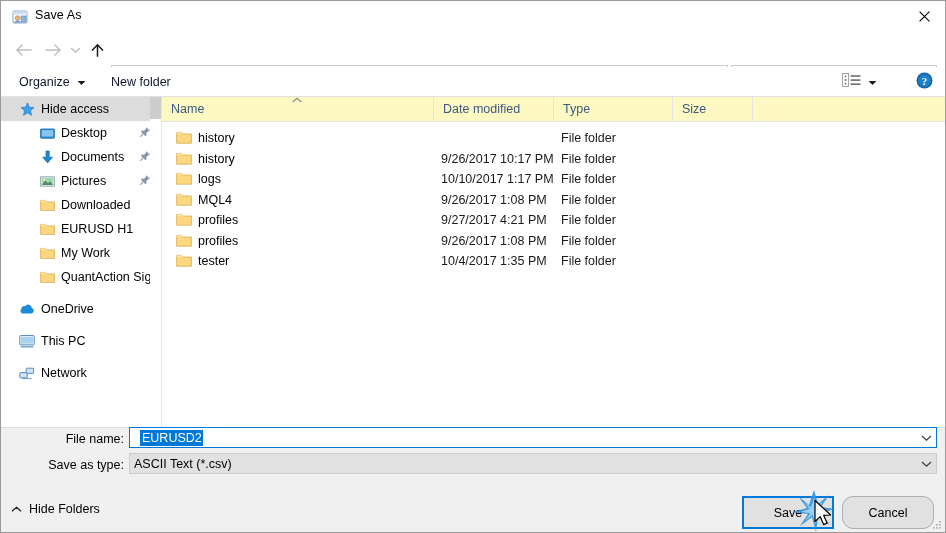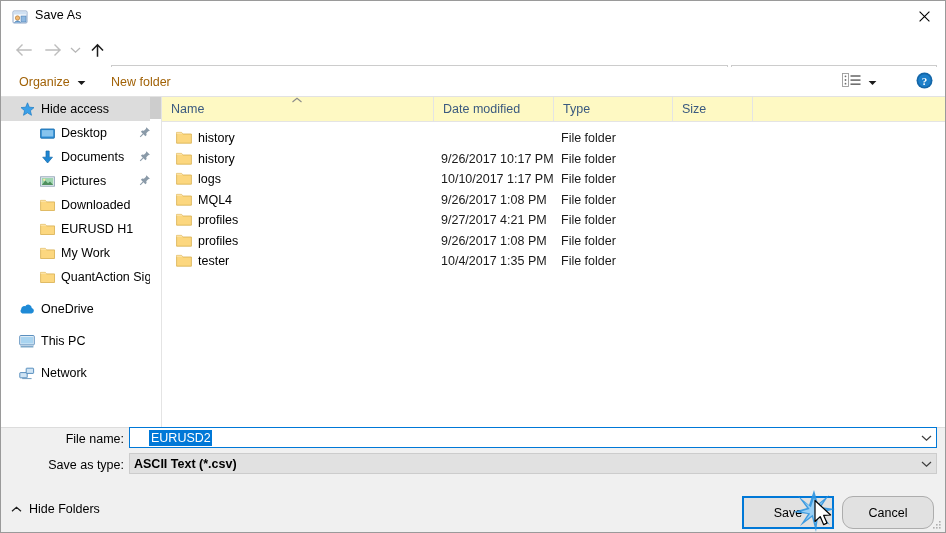--- a/index.html
+++ b/index.html
@@ -154,21 +154,21 @@
     border-bottom: 1px solid #e2e2e2;
     box-sizing: border-box;
   }
   .cmd-item {
     position: absolute;
     top: 5px;
     height: 20px;
     display: flex;
     align-items: center;
     font-size: 12.5px;
-    color: #a16207;
+    color: #0f172a;
     padding: 0 6px;
   }
   #cmd-organize { left: 12px; }
   #cmd-newfolder { left: 104px; }
   .cmd-caret {
     margin-left: 7px;
     display: inline-block;
   }
   .cmd-right {
     position: absolute;
@@ -315,21 +315,21 @@
     position: absolute;
     left: 128px; top: 426px;
     width: 808px; height: 21px;
     border: 1px solid #0078d7;
     background: #ffffff;
     box-sizing: border-box;
     display: flex;
     align-items: center;
   }
   .filename-value {
-    margin-left: 19px;
+    margin-left: 10px;
     font-size: 12.5px;
     background: #0078d7;
     color: #ffffff;
     padding: 1px 1px 1px 2px;
     line-height: 14px;
   }
   .field-caret {
     position: absolute;
     right: 4px; top: 0;
     height: 19px;
@@ -343,21 +343,20 @@
     border: 1px solid #cccccc;
     background: #e1e1e1;
     box-sizing: border-box;
     display: flex;
     align-items: center;
   }
   .savetype-value {
     margin-left: 4px;
     font-size: 12.5px;
     color: #000;
-    font-weight: bold;
   }
 
   .hidefolders {
     position: absolute;
     left: 10px; top: 501px;
     display: flex;
     align-items: center;
     font-size: 12.5px;
     color: #000;
   }

